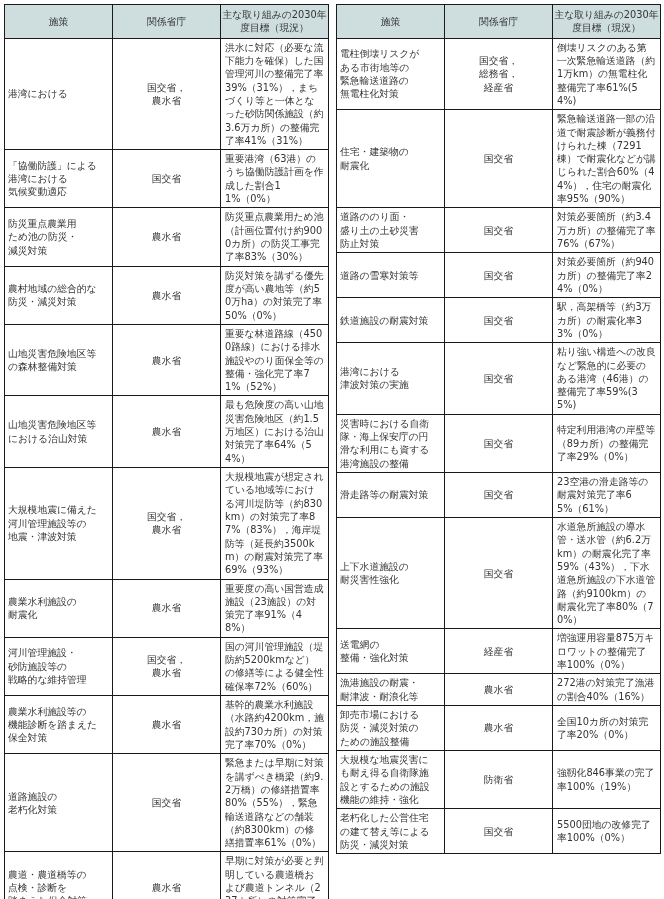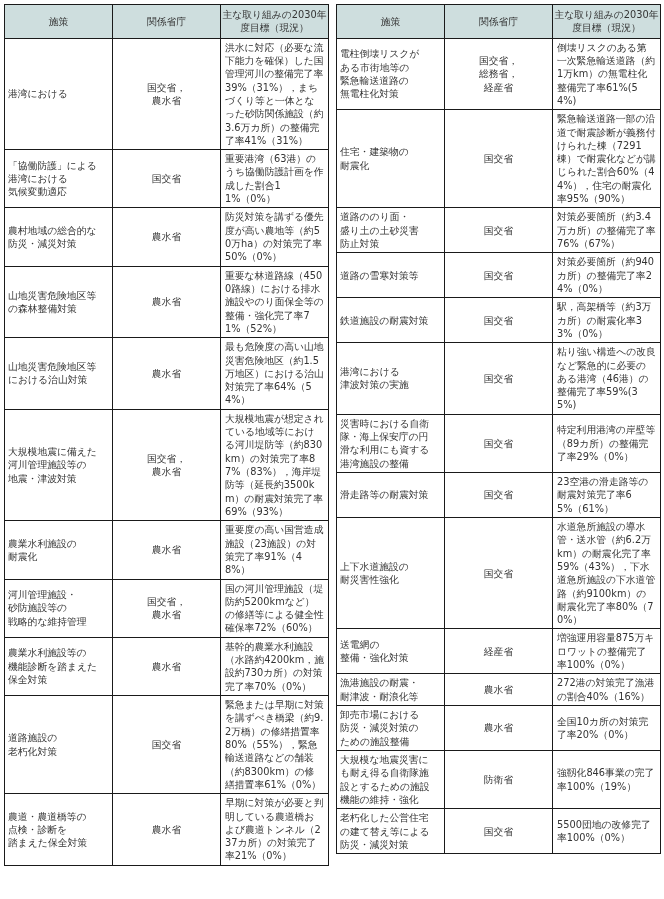--- a/index.html
+++ b/index.html
@@ -79,20 +79,27 @@
           <td class="target">洪水に対応（必要な流下能力を確保）した国管理河川の整備完了率39%（31%），まちづくり等と一体となった砂防関係施設（約3.6万カ所）の整備完了率41%（31%）</td>
         </tr>
         <tr>
           <td class="measure">「協働防護」による
 港湾における
 気候変動適応</td>
           <td class="ministry">国交省</td>
           <td class="target">重要港湾（63港）のうち協働防護計画を作成した割合11%（0%）</td>
         </tr>
         <tr>
+          <td class="measure">防災重点農業用
+ため池の防災・
+減災対策</td>
+          <td class="ministry">農水省</td>
+          <td class="target">防災重点農業用ため池（計画位置付け約9000カ所）の防災工事完了率83%（30%）</td>
+        </tr>
+        <tr>
           <td class="measure">農村地域の総合的な
 防災・減災対策</td>
           <td class="ministry">農水省</td>
           <td class="target">防災対策を講ずる優先度が高い農地等（約50万ha）の対策完了率50%（0%）</td>
         </tr>
         <tr>
           <td class="measure">山地災害危険地区等
 の森林整備対策</td>
           <td class="ministry">農水省</td>
           <td class="target">重要な林道路線（4500路線）における排水施設やのり面保全等の整備・強化完了率71%（52%）</td>

